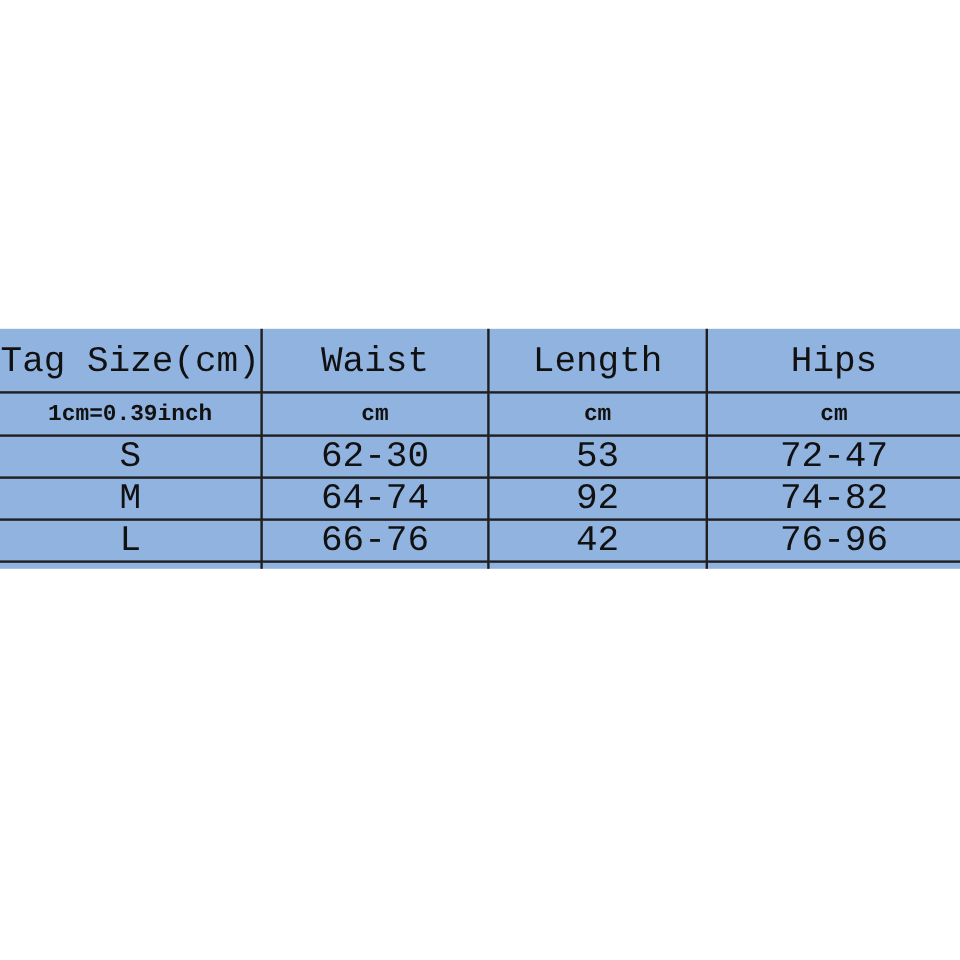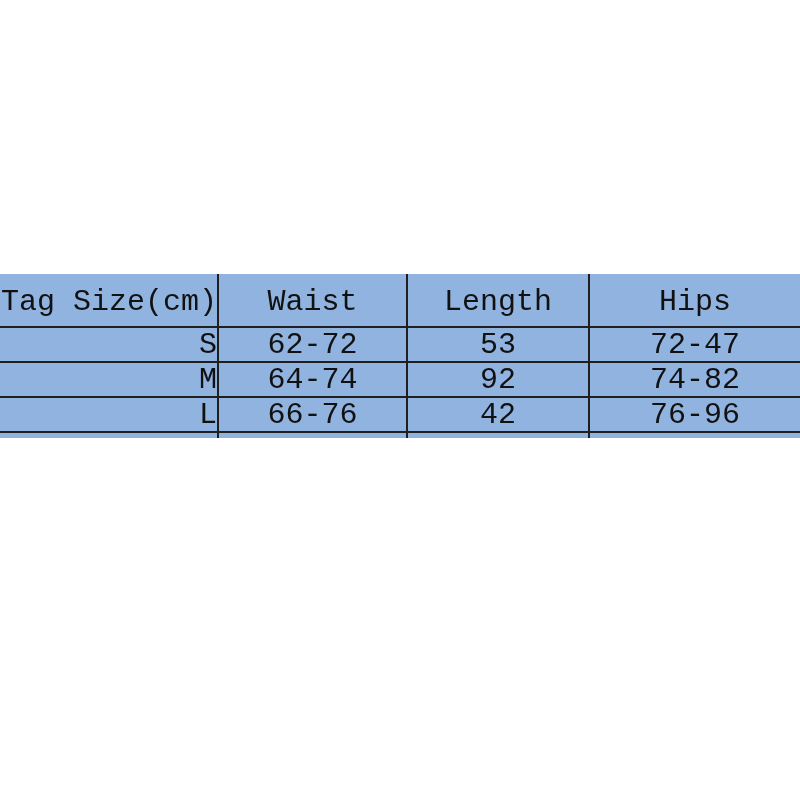--- a/index.html
+++ b/index.html
@@ -35,21 +35,21 @@
     text-align: center;
     vertical-align: middle;
     padding: 0;
     overflow: hidden;
     white-space: nowrap;
     line-height: 1;
   }
   
   table.size-table tr:first-child td { border-top: none; }
   table.size-table tr:last-child td { border-bottom: none; }
-  table.size-table td:first-child { border-left: none; text-align: right; }
+  table.size-table td:first-child { border-left: none; }
   table.size-table td:last-child { border-right: none; }
 
   col.c0 { width: 218px; }
   col.c1 { width: 189px; }
   col.c2 { width: 182px; }
   col.c3 { width: 211px; }
 
   tr.r-head td { height: 53px; font-size: 30px; padding-top: 4px; }
   tr.r-unit td { height: 36px; font-size: 19px; font-weight: bold; }
   tr.r-body td { height: 35px; font-size: 30px; }
@@ -68,24 +68,30 @@
     </colgroup>
 
     <tbody>
         <tr class="r-head">
       <td>Tag Size(cm)</td>
       <td>Waist</td>
       <td>Length</td>
       <td>Hips</td>
     </tr>
 
+    <tr class="r-unit">
+      <td>1cm=0.39inch</td>
+      <td>cm</td>
+      <td>cm</td>
+      <td>cm</td>
+    </tr>
 
     <tr class="r-body">
       <td>S</td>
-      <td>62-72</td>
+      <td>62-30</td>
       <td>53</td>
       <td>72-47</td>
     </tr>
 
     <tr class="r-body">
       <td>M</td>
       <td>64-74</td>
       <td>92</td>
       <td>74-82</td>
     </tr>

